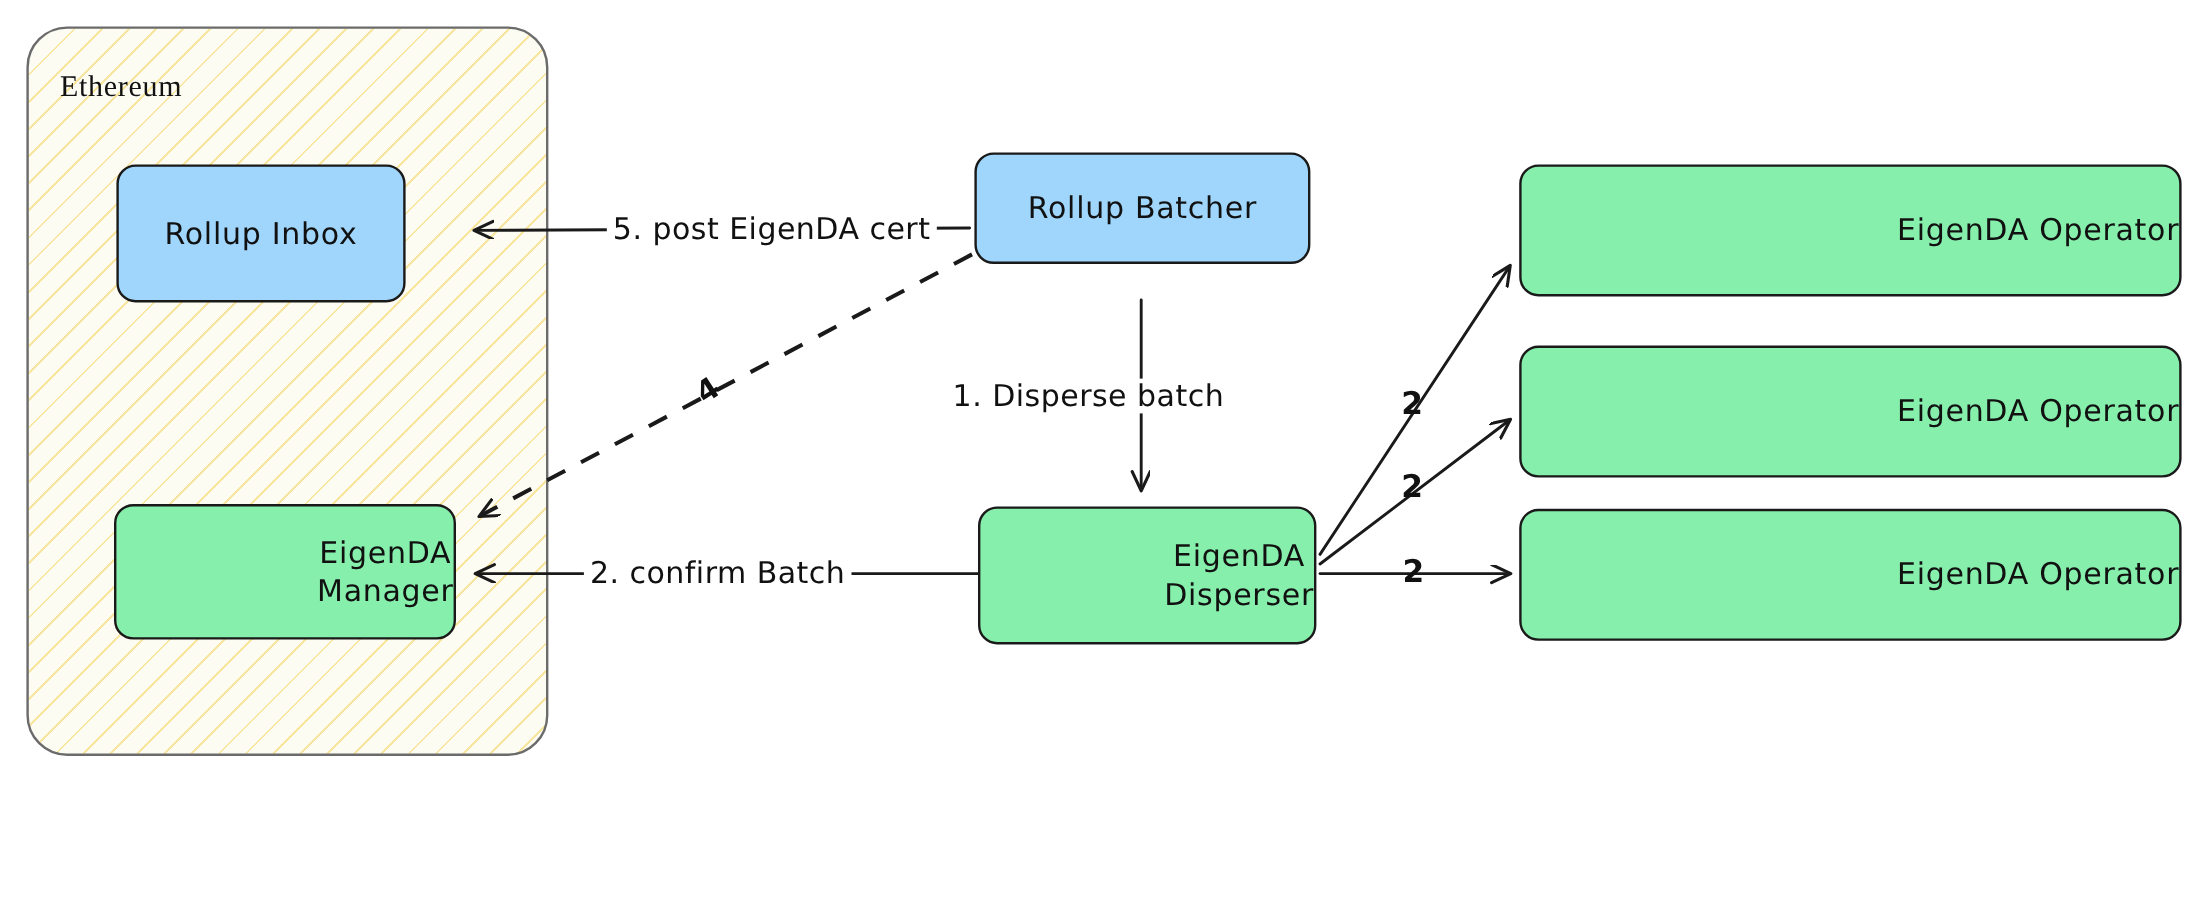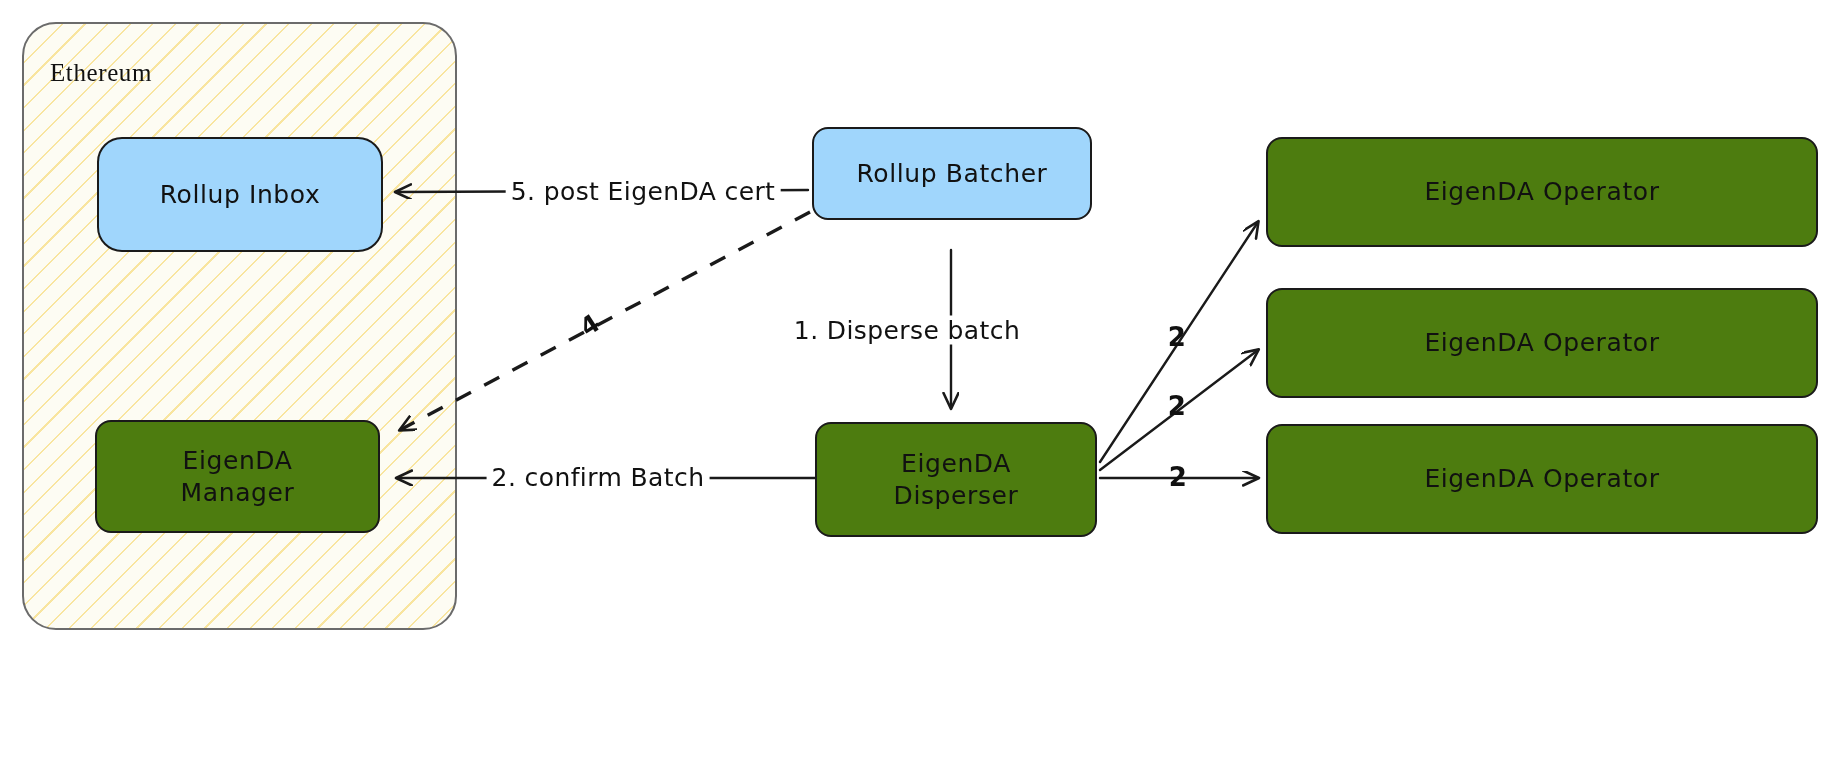--- a/index.html
+++ b/index.html
@@ -37,21 +37,21 @@
     border: 2.5px solid #1a1a1a;
     border-radius: 16px;
     font-family: "DejaVu Sans", sans-serif;
     font-size: 25px;
     color: #111111;
     letter-spacing: 0.6px;
     line-height: 1.28;
     white-space: pre-line;
   }
   .node.blue  { background: #a0d6fc; }
-  .node.green { background: #4d7c0f; }
+  .node.green { background: #86efac; justify-content: flex-end; }
 
   .group-box {
     position: absolute;
     box-sizing: border-box;
     border: 2.5px solid #6b6b6b;
     border-radius: 34px;
     background-color: #fdfcf3;
     background-image: repeating-linear-gradient(
       -45deg,
       rgba(245, 210, 90, 0.55) 0px,
@@ -131,21 +131,21 @@
 
     <g>
       <path d="M1100,470 L1258,350" fill="none" stroke="#1a1a1a" stroke-width="2.4" stroke-linecap="round" marker-end="url(#arb)"></path>
     </g>
 
     <g>
       <path d="M1100,478 L1258,478" fill="none" stroke="#1a1a1a" stroke-width="2.4" stroke-linecap="round" marker-end="url(#arb)"></path>
     </g>
   </svg>
 
-  <div class="node blue" style="left:97px; top:137px; width:286px; height:115px;border-radius:25px;">
+  <div class="node blue" style="left:97px; top:137px; width:241px; height:115px;">
     <span>Rollup Inbox</span>
   </div>
 
   <div class="node green" style="left:95px; top:420px; width:285px; height:113px;">
     <span>EigenDA
 Manager</span>
   </div>
 
   <div class="node blue" style="left:812px; top:127px; width:280px; height:93px;">
     <span>Rollup Batcher</span>

